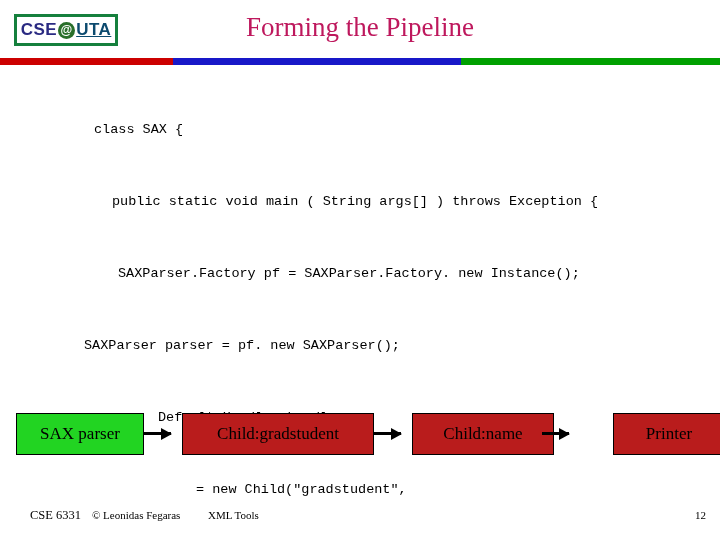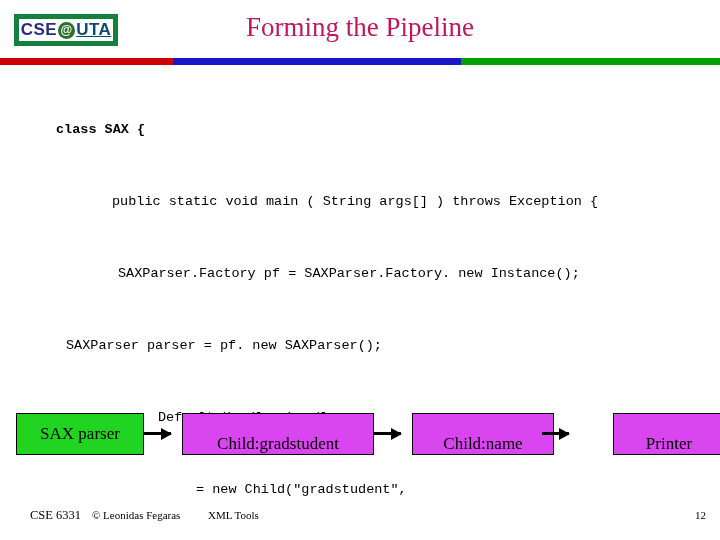--- a/index.html
+++ b/index.html
@@ -16,21 +16,21 @@
   }
 
   
   .logo {
     position: absolute;
     left: 14px;
     top: 14px;
     width: 104px;
     height: 32px;
     background: #ffffff;
-    border: 5px solid #15803d;
+    border: 3px solid #15803d;
     box-sizing: border-box;
     display: flex;
     align-items: center;
     justify-content: center;
     overflow: hidden;
   }
   .logo-text {
     font-family: "Liberation Sans", sans-serif;
     font-weight: bold;
     font-size: 17px;
@@ -88,24 +88,24 @@
     left: 0;
     top: 70px;
     width: 720px;
     font-family: "Liberation Mono", monospace;
     font-size: 13.5px;
     line-height: 24px;
     color: #000000;
     white-space: pre;
   }
   .code-line { display: block; }
-  .cl-l0  { padding-left: 56px; font-weight: bold; }
+  .cl-l0  { padding-left: 94px; }
   .cl-l1  { padding-left: 104px; margin-left: 8px; }
   .cl-l2  { padding-left: 118px; }
-  .cl-l3  { padding-left: 66px; }
+  .cl-l3  { padding-left: 84px; }
   .cl-l4  { padding-left: 158px; }
   .cl-l5  { padding-left: 196px; }
 
   
   .pipeline {
     position: absolute;
     left: 0;
     top: 408px;
     width: 720px;
     height: 52px;
@@ -116,21 +116,21 @@
     box-sizing: border-box;
     display: flex;
     align-items: center;
     justify-content: center;
     font-family: "Liberation Serif", serif;
     font-size: 17px;
     color: #000000;
     border: 1px solid #000000;
   }
   .pbox.green { background: #22d422; }
-  .pbox.peach { background: #d946ef; align-items: flex-end; }
+  .pbox.peach { background: #b91c1c; }
 
   .pbox-sax     { left: 16px;  top: 5px;  width: 128px; }
   .pbox-grad    { left: 182px; top: 5px;  width: 192px; }
   .pbox-name    { left: 412px; top: 5px;  width: 142px; }
   .pbox-printer { left: 580px; top: 5px;  width: 112px; margin-left: 33px; }
 
   .arrow {
     position: absolute;
     top: 24px;
     height: 3px;

